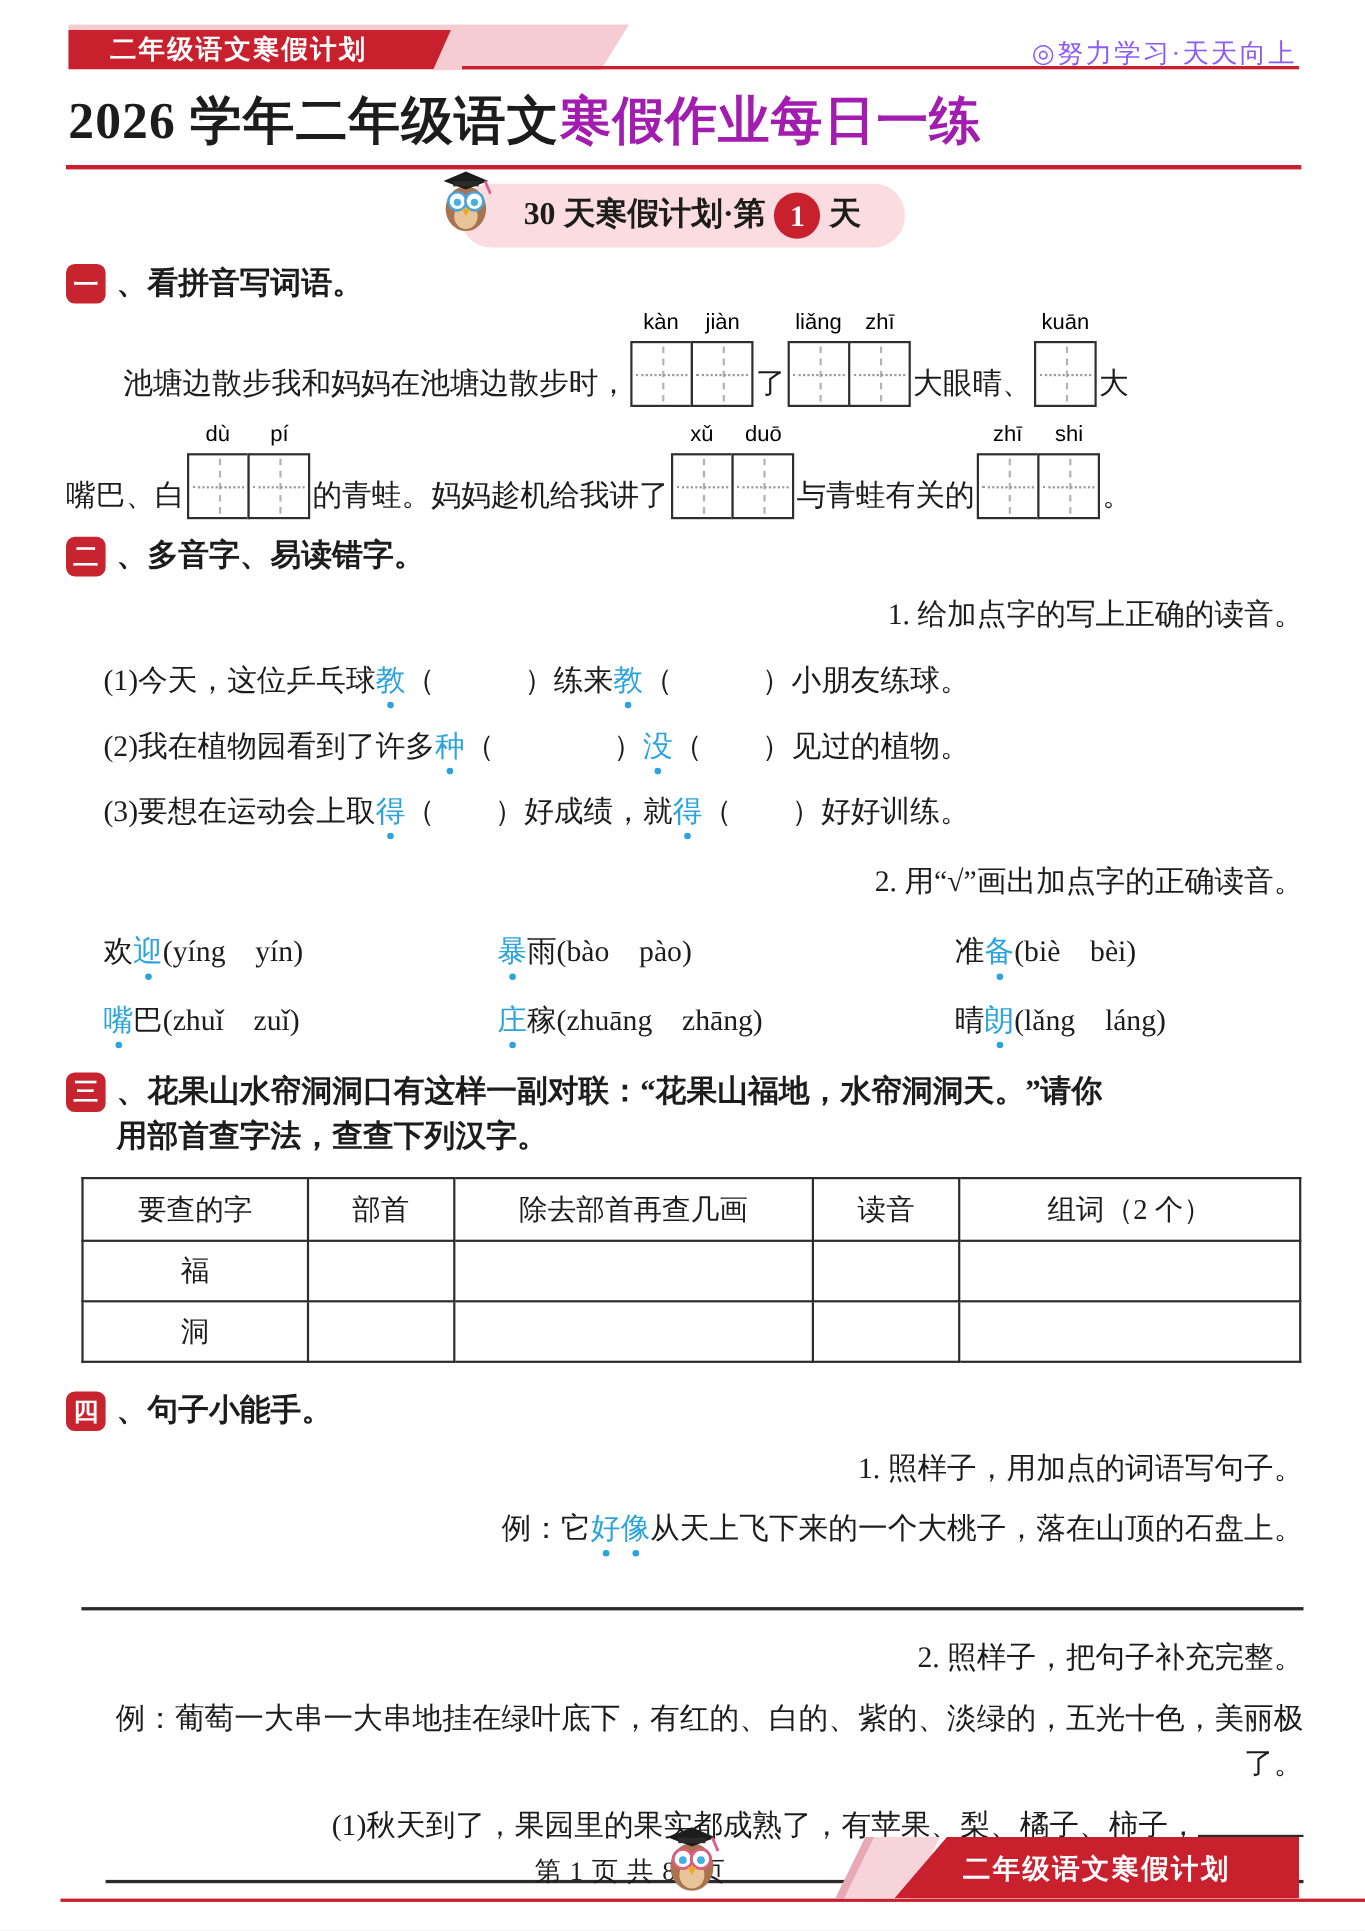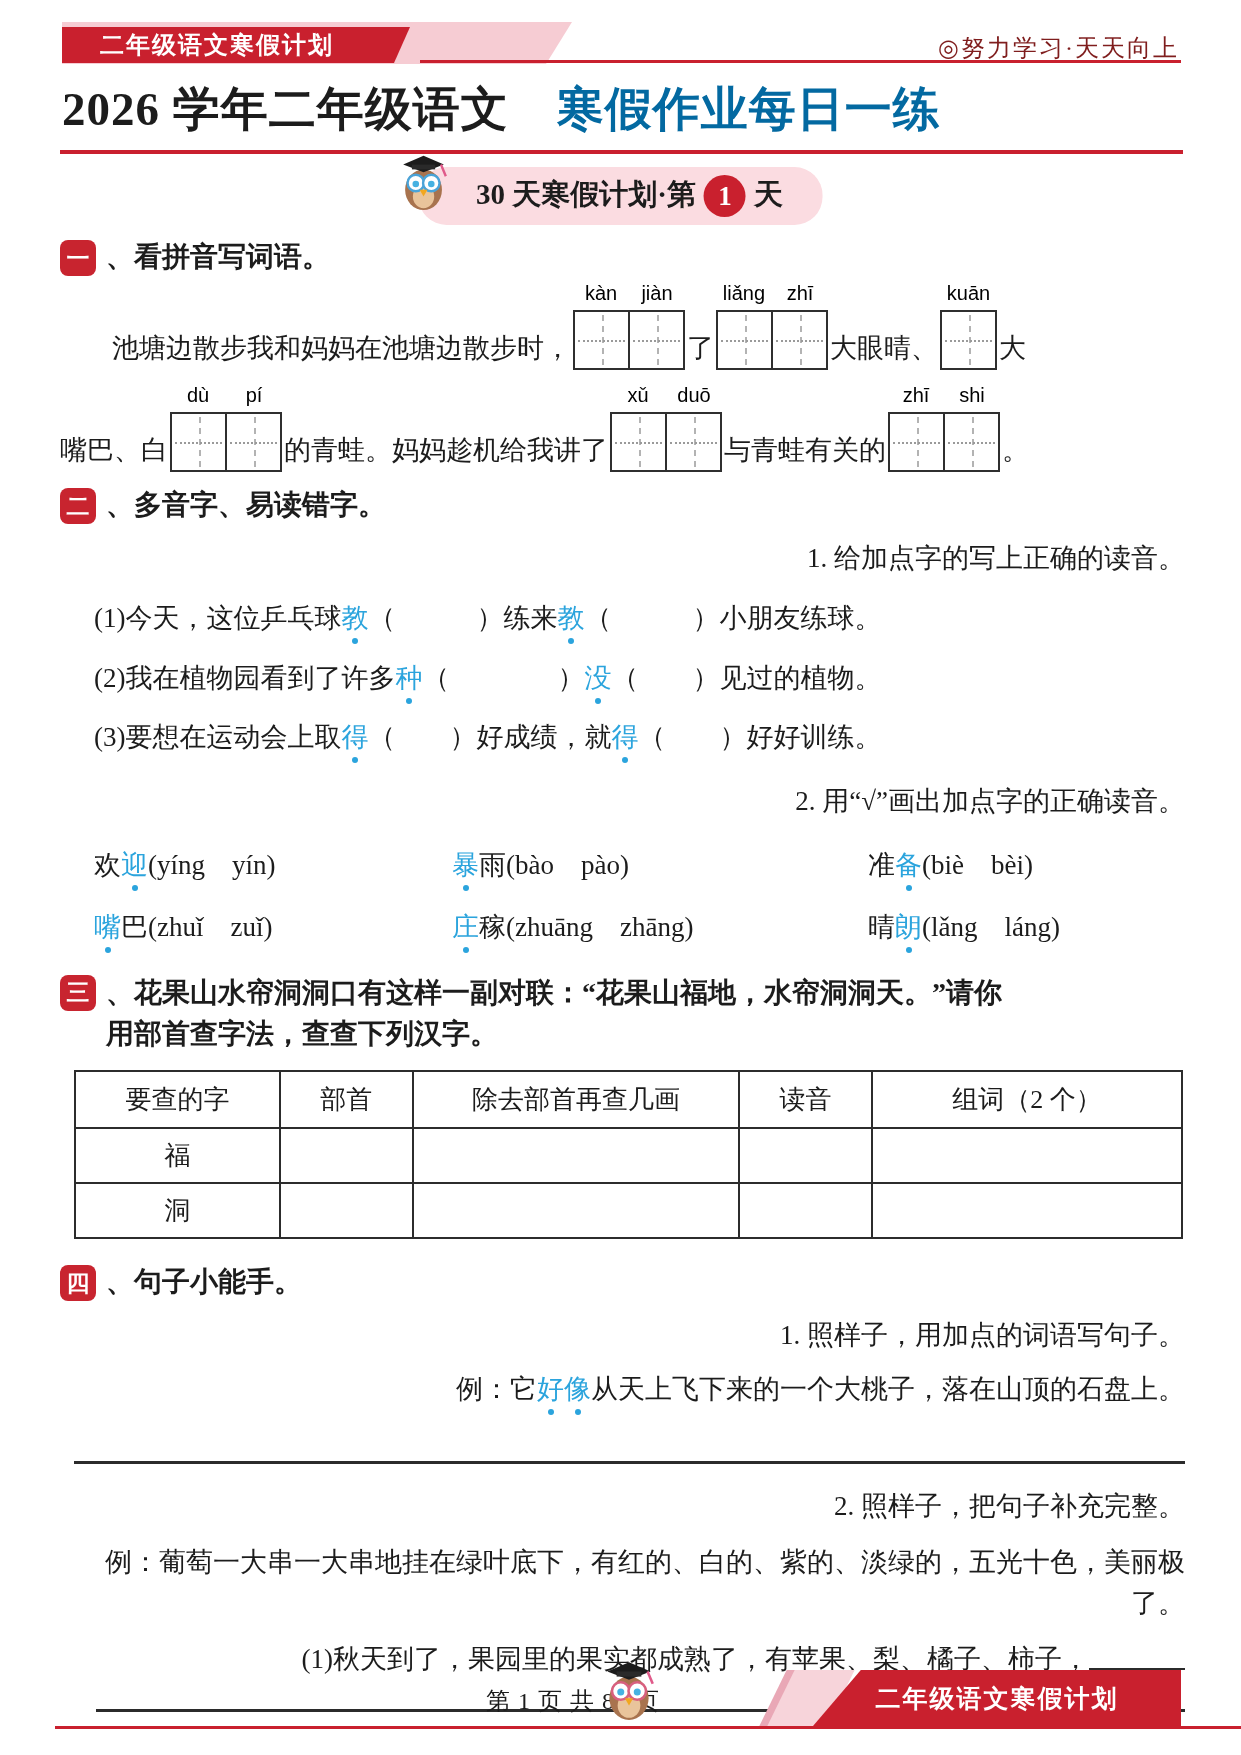--- a/index.html
+++ b/index.html
@@ -11,24 +11,24 @@
     color:#1c1c1c;
   }
   
   .hdr-pink { position:absolute; left:62px; top:22px; width:510px; height:42px;
     background:#f6ccd3; clip-path:polygon(0 0,100% 0,calc(100% - 26px) 100%,0 100%); }
   .hdr-red  { position:absolute; left:62px; top:27px; width:348px; height:36px;
     background:#c9202e; clip-path:polygon(0 0,100% 0,calc(100% - 16px) 100%,0 100%);
     display:flex; align-items:center; padding-left:38px;
     color:#fff; font-weight:bold; font-size:24px; letter-spacing:2px; }
   .hdr-line { position:absolute; top:60px; left:420px; right:60px; height:3px; background:#c9202e; }
-  .motto { position:absolute; top:32px; right:62px; font-size:24px; color:#7f1d1d; letter-spacing:2px; }
+  .motto { position:absolute; top:32px; right:62px; font-size:24px; color:#8b5cf6; letter-spacing:2px; }
   .title { position:absolute; top:78px; left:62px; right:60px;
     font-size:47px; font-weight:bold; letter-spacing:1px; white-space:nowrap; }
-  .title .tr { color:#0369a1;margin-left:48px; }
+  .title .tr { color:#a21caf; }
   .title-rule { position:absolute; top:150px; left:60px; right:58px; height:4px; background:#c9202e; }
   .pill { position:absolute; top:167px; left:50%; transform:translateX(-50%);
     background:#fbdce1; border-radius:28px; padding:8px 40px 8px 58px;
     font-size:29px; font-weight:bold; display:flex; align-items:flex-start; gap:8px; }
   .pill .owl { position:absolute; left:-26px; top:-16px; }
   .day-circle { display:inline-flex; width:42px; height:42px; border-radius:50%;
     background:#c9202e; color:#fff; align-items:center; justify-content:center;
     font-size:27px; font-weight:bold; }
   
   .content { position:absolute; top:228px; left:60px; right:56px; font-size:27px; }

